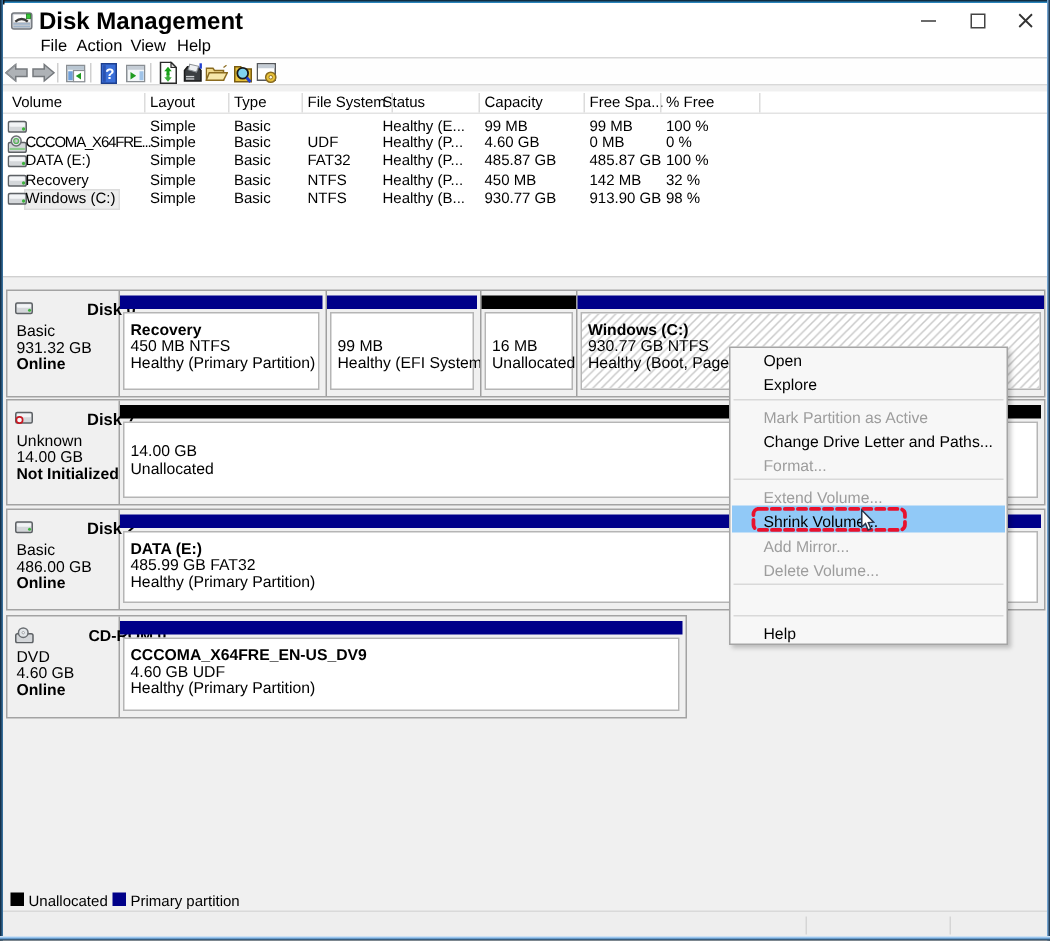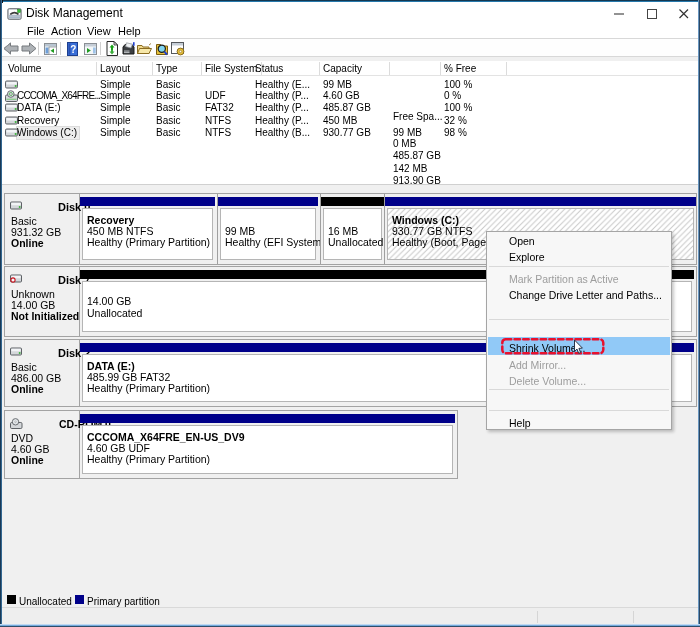--- a/index.html
+++ b/index.html
@@ -7,34 +7,34 @@
   font-family:"Liberation Sans",sans-serif;font-size:10.5px;color:#000;background:#f0f0f0;}
 .abs{position:absolute;}
 span{white-space:nowrap;}
 
 #bTop{left:0;top:0;width:700px;height:2px;background:linear-gradient(#0b1723,#2f9ada);}
 #bLeft{left:0;top:0;width:2px;height:627px;background:linear-gradient(to right,#0e2338,#3e7dae);}
 #bRight{right:0;top:0;width:2px;height:627px;background:linear-gradient(to left,#0e2338,#86bbec);}
 #bBottom{left:0;top:624px;width:700px;height:3px;background:linear-gradient(#e8eef5,#7db7ec 45%,#0c2031);}
 
 #titlebar{left:2px;top:2px;width:696px;height:22px;background:#ffffff;}
-#title{left:24px;top:4px;font-size:12px;}
+#title{left:24px;top:4px;font-size:16px;font-weight:bold;}
 
 #menubar{left:2px;top:24px;width:696px;height:14px;background:#ffffff;font-size:11px;}
 #menubar span{position:absolute;top:1px;padding-left:18px;}
 #toolbar{left:2px;top:38px;width:696px;height:17px;background:#fefefe;border-top:1px solid #d8d8d8;border-bottom:1px solid #d8d8d8;}
 .tsep{top:42px;width:1px;height:13px;background:#cfcfcf;}
 
 #tablepane{left:2px;top:61px;width:696px;height:123px;background:#ffffff;border-bottom:1px solid #d0d0d0;font-size:10px;}
 .hsep{position:absolute;top:1px;width:1px;height:13px;background:#dcdcdc;}
 #thead{position:absolute;left:0;top:0;width:696px;height:14px;border-bottom:1px solid #e3e3e3;}
 .hlbl{position:absolute;top:2px;}
 .trow{position:absolute;left:0;width:696px;height:12.5px;}
 .trow span{position:absolute;top:1px;}
-.c1{left:15px;} .c2{left:98px;} .c3{left:154px;} .c4{left:203px;} .c5{left:253px;} .c6{left:321px;} .c7{left:391px;margin-top:48px;} .c8{left:442px;}
+.c1{left:15px;} .c2{left:98px;} .c3{left:154px;} .c4{left:203px;} .c5{left:253px;} .c6{left:321px;} .c7{left:391px;} .c8{left:442px;}
 .vic{position:absolute;left:3px;top:1px;}
 
 .diskrow{border:1px solid #a3a3a3;background:#f0f0f0;}
 .dlabel{position:absolute;left:0;top:0;width:74px;height:100%;border-right:1px solid #a3a3a3;}
 .dlabel .nm{position:absolute;left:17px;top:7px;font-weight:bold;font-size:11px;padding-left:36px;}
 .dlabel .l2{position:absolute;left:6px;top:21px;}
 .dlabel .l3{position:absolute;left:6px;top:32px;}
 .dlabel .l4{position:absolute;left:6px;top:43px;font-weight:bold;}
 .dlabel svg{position:absolute;left:5px;top:7px;}
 .part{position:absolute;top:0;height:100%;}
@@ -392,21 +392,27 @@
   <div class="mi" style="top:17px">
       <span>Explore</span>
     </div>
   <div class="msep" style="top:33.5px"></div>
   <div class="mi" style="top:38.5px">
       <span class="dis">Mark Partition as Active</span>
     </div>
   <div class="mi" style="top:54.5px">
       <span>Change Drive Letter and Paths...</span>
     </div>
+  <div class="mi" style="top:70.5px">
+      <span class="dis">Format...</span>
+    </div>
   <div class="msep" style="top:86.5px"></div>
+  <div class="mi" style="top:91.5px">
+      <span class="dis">Extend Volume...</span>
+    </div>
   <div class="mi" style="top:105px;height:17.5px;background:#91c9f7">
       <span style="top:4.5px">Shrink Volume...</span>
     </div>
   <div class="mi" style="top:124.5px">
       <span class="dis">Add Mirror...</span>
     </div>
   <div class="mi" style="top:140.5px">
       <span class="dis">Delete Volume...</span>
     </div>
   <div class="msep" style="top:156.5px"></div>

